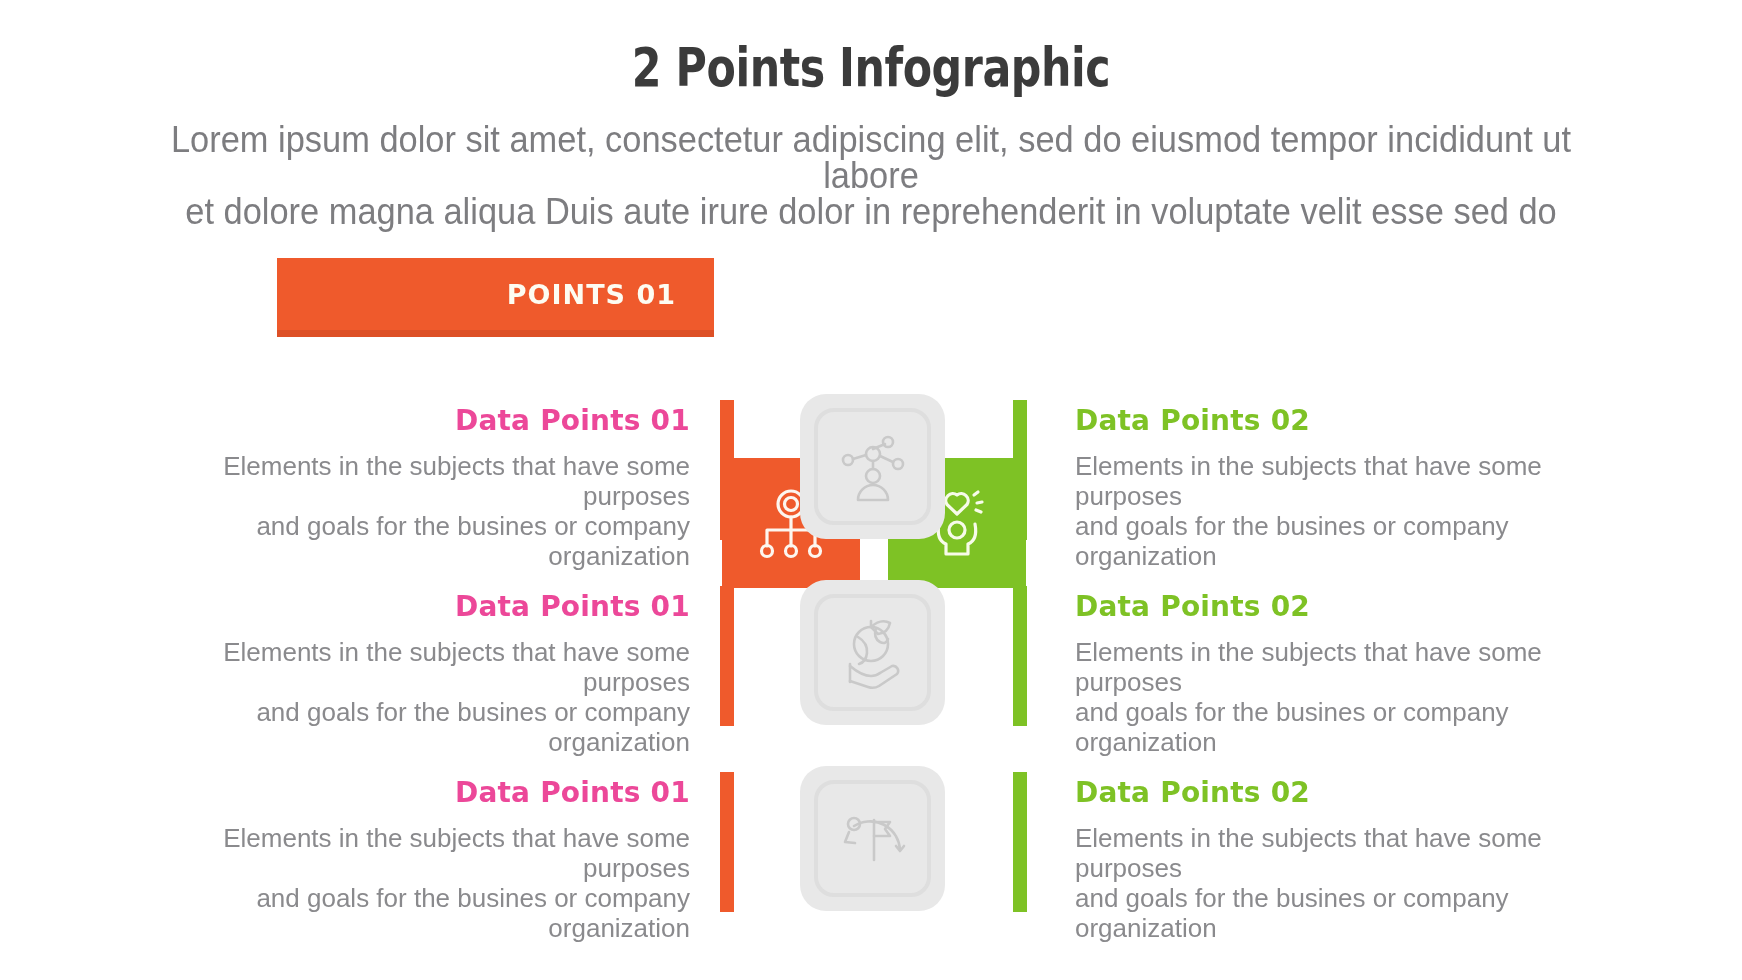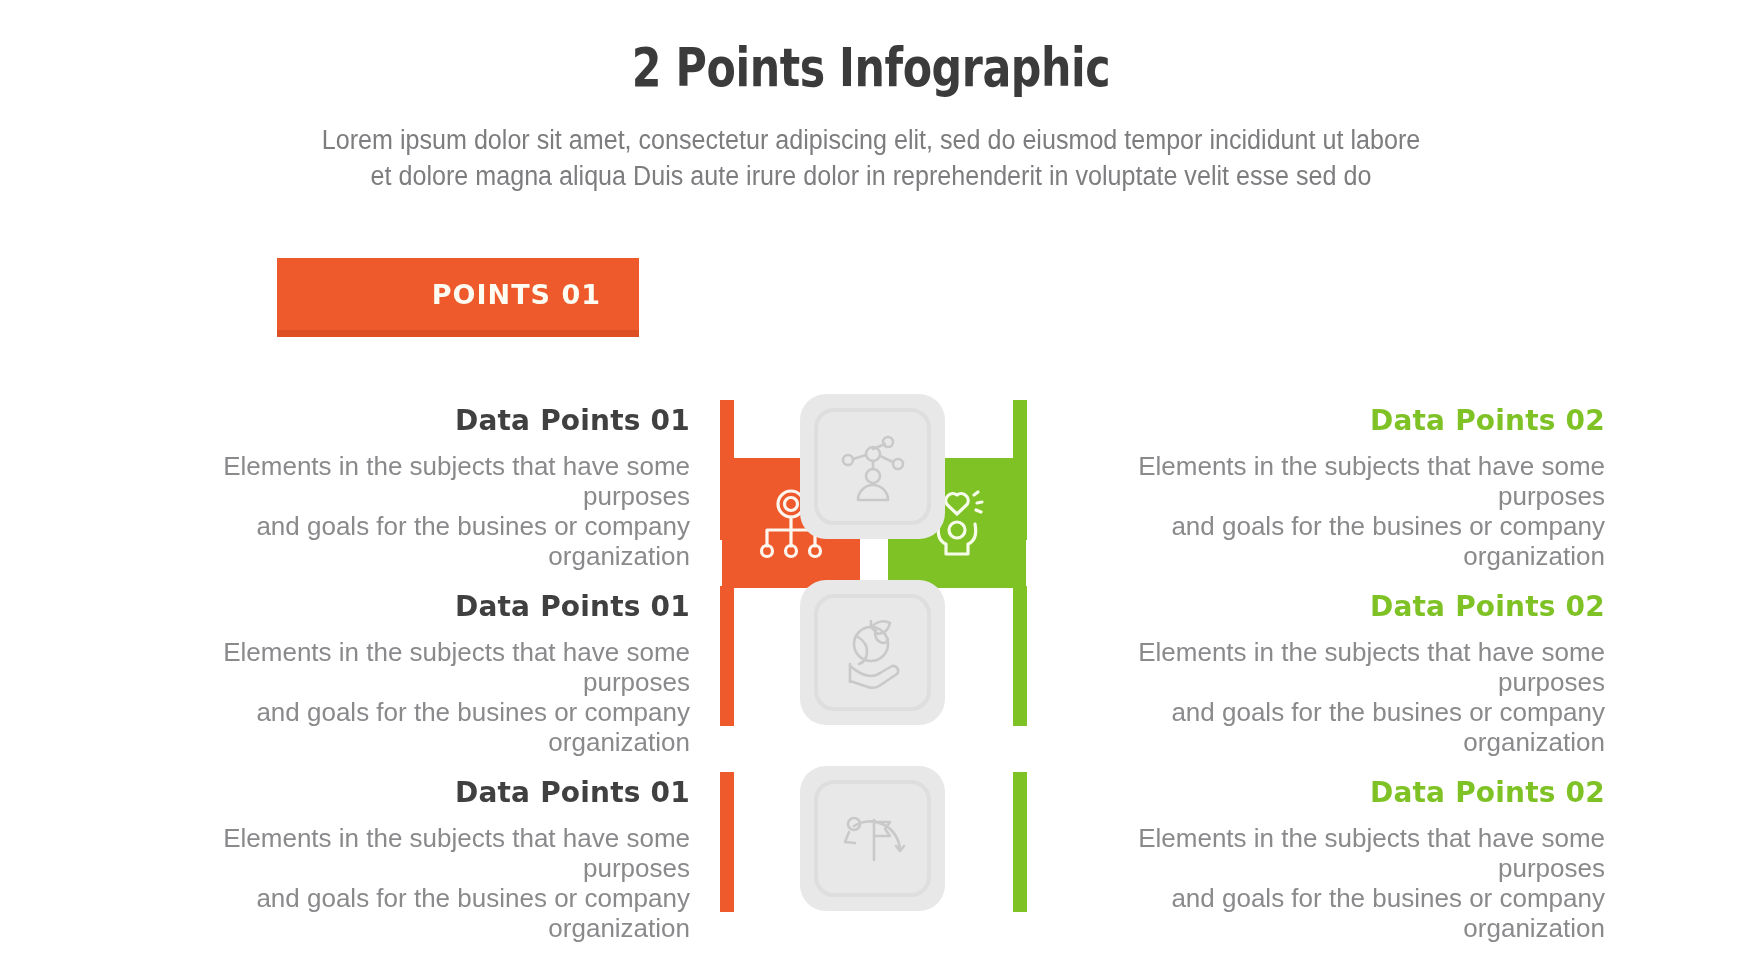--- a/index.html
+++ b/index.html
@@ -21,41 +21,41 @@
     color:#3b3b3b;
     font-family:"DejaVu Sans Condensed","Liberation Sans",sans-serif;
     transform:scaleX(0.88);
     transform-origin:center top;
     white-space:nowrap;
   }
   .subtitle{
     position:absolute;top:122px;left:50%;transform:translateX(-50%);
     width:1600px;
     text-align:center;
-    font-size:27px;line-height:36px;
+    font-size:37px;line-height:36px;
     color:#7d7d80;
     font-weight:400;
   }
   .subtitle .ln{display:block;transform:scaleX(0.93);}
 
   
   .banner-row{position:absolute;top:218px;left:0;width:1742px;height:126px;}
 
   .bar{
     position:absolute;top:40px;height:72px;
     display:flex;align-items:center;
     box-sizing:border-box;
   }
   .bar .bar-label{
     font-size:27px;font-weight:bold;letter-spacing:1px;
     color:#fdfcf2;
     font-family:"DejaVu Sans","Liberation Sans",sans-serif;
   }
   .bar-left{
-    left:277px;width:362px;background:#ef5a2c;
+    left:277px;width:437px;background:#ef5a2c;
     justify-content:flex-end;padding-right:38px;
     box-shadow:0 7px 0 0 #dd5026;
   }
 
   .icon-square{
     position:absolute;top:240px;width:138px;height:130px;
     display:flex;align-items:center;justify-content:center;
   }
   .icon-square.orange{left:722px;background:#ef5a2c;}
   .icon-square.green{left:888px;background:#7ec225;}
@@ -72,22 +72,22 @@
     font-size:28px;font-weight:bold;
     font-family:"DejaVu Sans","Liberation Sans",sans-serif;
     margin:0 0 14px 0;
     letter-spacing:0.2px;
   }
   .side .body{
     font-size:26px;line-height:30px;color:#8a8a8d;
     white-space:pre-line;
   }
   .side-left{left:160px;text-align:right;}
-  .side-left .head{color:#404040;}
-  .side-right{left:1075px;text-align:right;}
+  .side-left .head{color:#ec4899;}
+  .side-right{left:1075px;text-align:left;}
   .side-right .head{color:#7ec225;}
 
   .vbar{
     position:absolute;top:8px;width:14px;height:140px;
   }
   .vbar.orange{left:720px;background:#ef5a2c;}
   .vbar.green{left:1013px;background:#7ec225;}
 
   .gicon{
     position:absolute;left:800px;top:2px;

